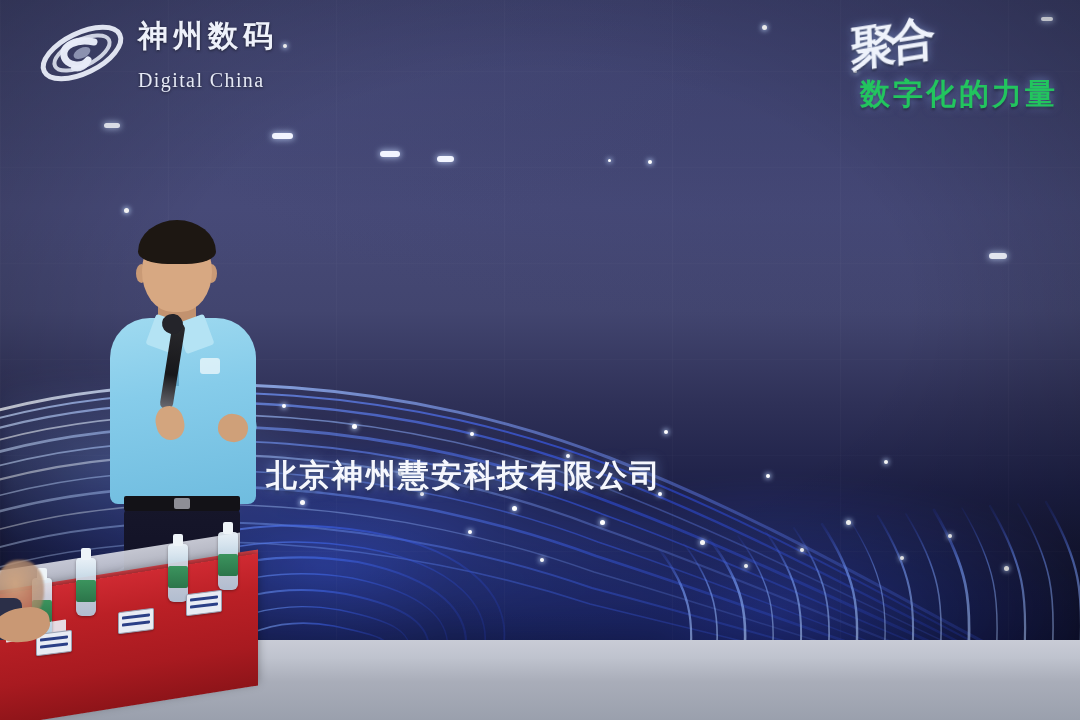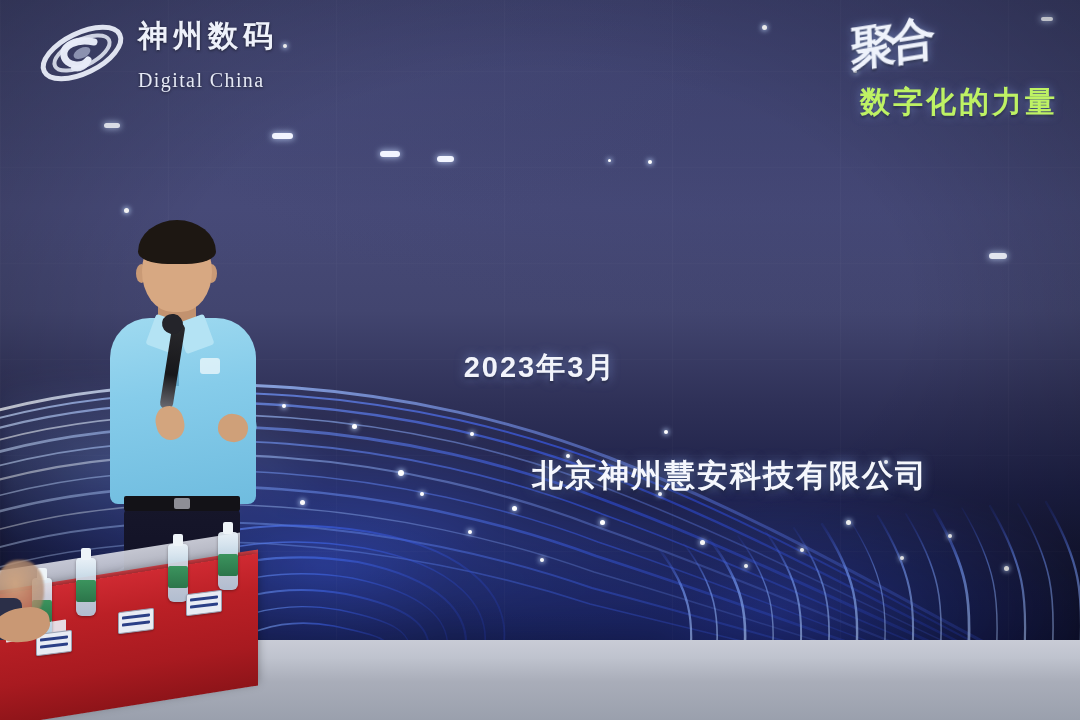--- a/index.html
+++ b/index.html
@@ -58,42 +58,42 @@
     font-size:50px; font-weight:bold; letter-spacing:3px; color:#f4f6fc;
     text-shadow:0 0 14px rgba(160,185,255,.65), 0 2px 3px rgba(0,0,0,.55);
     white-space:nowrap;
   }
   .slide-date{
     position:absolute; left:0; top:348px; width:1080px; text-align:center;
     font-size:29px; font-weight:bold; letter-spacing:2px; color:#f2f4fb;
     text-shadow:0 0 11px rgba(150,180,255,.55), 0 2px 3px rgba(0,0,0,.45);
   }
   .slide-company{
-    position:absolute; left:0; top:455px; width:928px; text-align:right;
+    position:absolute; left:0; top:455px; width:928px; text-align:center;
     font-size:31px; font-weight:bold; letter-spacing:2px; color:#f5f7fd;
     text-shadow:0 0 12px rgba(150,185,255,.6), 0 2px 4px rgba(0,0,0,.5);
   }
 
   
   .logo-left{ position:absolute; left:36px; top:16px; display:flex; align-items:center; gap:10px; }
   .logo-mark{ width:92px; height:74px; }
   .logo-words{ display:flex; flex-direction:column; line-height:1; padding-top:4px;gap:12px; }
   .logo-cn{ font-size:30px; font-weight:bold; color:#eef1fa; letter-spacing:5px;
             text-shadow:0 1px 3px rgba(0,0,0,.5); }
   .logo-en{ font-family:"Liberation Serif", serif; font-size:20px; color:#e6eaf6;
             letter-spacing:1.4px; margin-top:7px; text-shadow:0 1px 3px rgba(0,0,0,.5); }
 
   .logo-right{ position:absolute; right:22px; top:14px; width:268px; height:104px; }
   .brush{ position:absolute; right:128px; top:0px; font-size:46px; font-weight:bold;
           color:#eef2fb; font-family:"Liberation Serif", serif;
           transform:rotate(-9deg) skewX(-7deg); letter-spacing:-6px;
           text-shadow:0 0 10px rgba(160,190,255,.5), 0 2px 3px rgba(0,0,0,.5);
           filter:blur(.3px); }
-  .slogan{ position:absolute; right:0px; top:68px; font-size:30px; font-weight:bold;
-           color:#bef264; letter-spacing:3px;
+  .slogan{ position:absolute; right:0px; top:60px; font-size:30px; font-weight:bold;
+           color:#22c55e; letter-spacing:3px;
            text-shadow:0 0 10px rgba(150,180,255,.5), 0 2px 3px rgba(0,0,0,.5); }
 
   
   .floor{
     position:absolute; left:0; top:640px; width:1080px; height:80px;
     background:linear-gradient(180deg,#c9ccd6 0%, #bfc3ce 22%, #a9adb9 52%, #9aa0ad 100%);
   }
   .floor-shadow{
     position:absolute; left:0; top:640px; width:1080px; height:12px;
     background:linear-gradient(180deg, rgba(20,22,48,.55), rgba(20,22,48,0));
@@ -317,21 +317,20 @@
       <div class="logo-cn">神州数码</div>
       <div class="logo-en">Digital China</div>
     </div>
   </div>
 
   <div class="logo-right">
     <div class="brush">聚合</div>
     <div class="slogan">数字化的力量</div>
   </div>
 
-  <div class="slide-date">2023年3月</div>
   <div class="slide-company">北京神州慧安科技有限公司</div>
 
   <div class="floor-shadow"></div>
   <div class="floor"></div>
 
   <div class="speaker">
     <div class="sp-pants"></div>
     <div class="sp-legsplit"></div>
     <div class="sp-arm-l"></div>
     <div class="sp-arm-r"></div>

